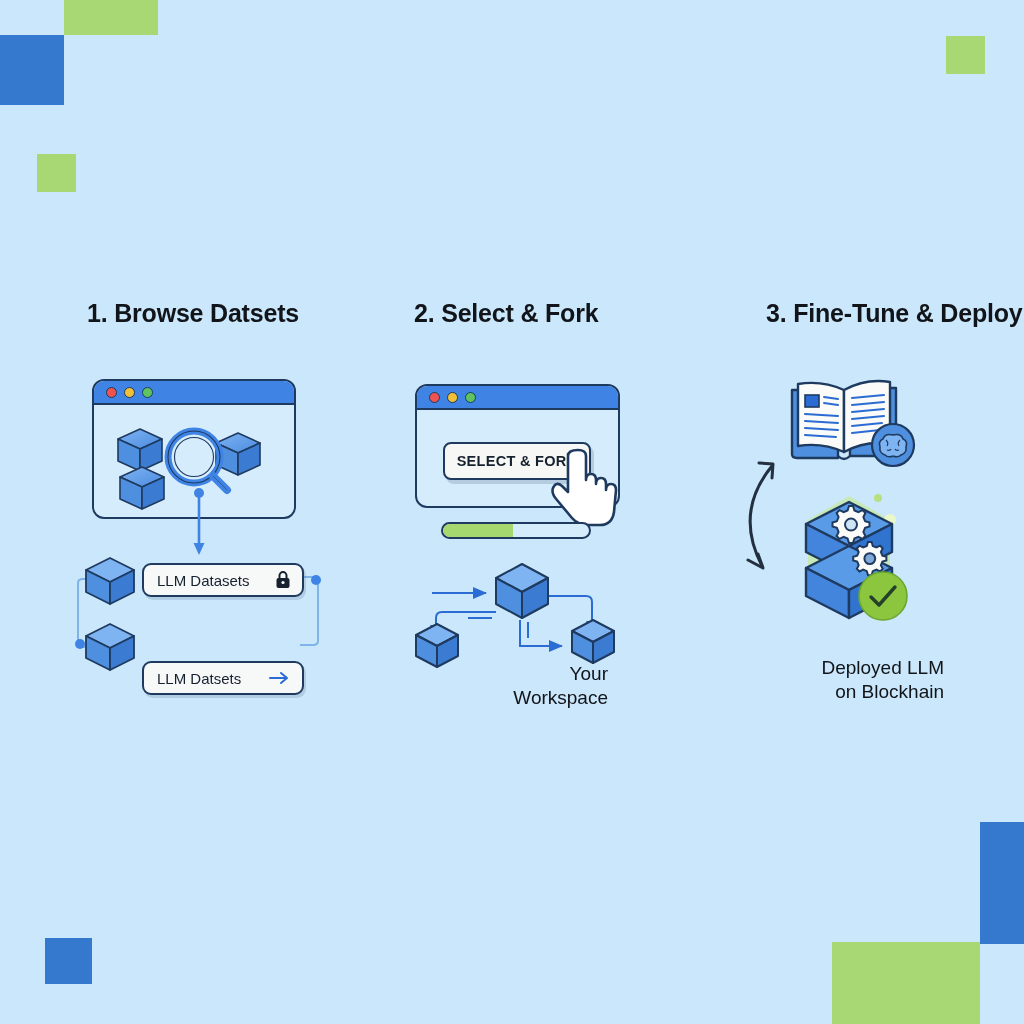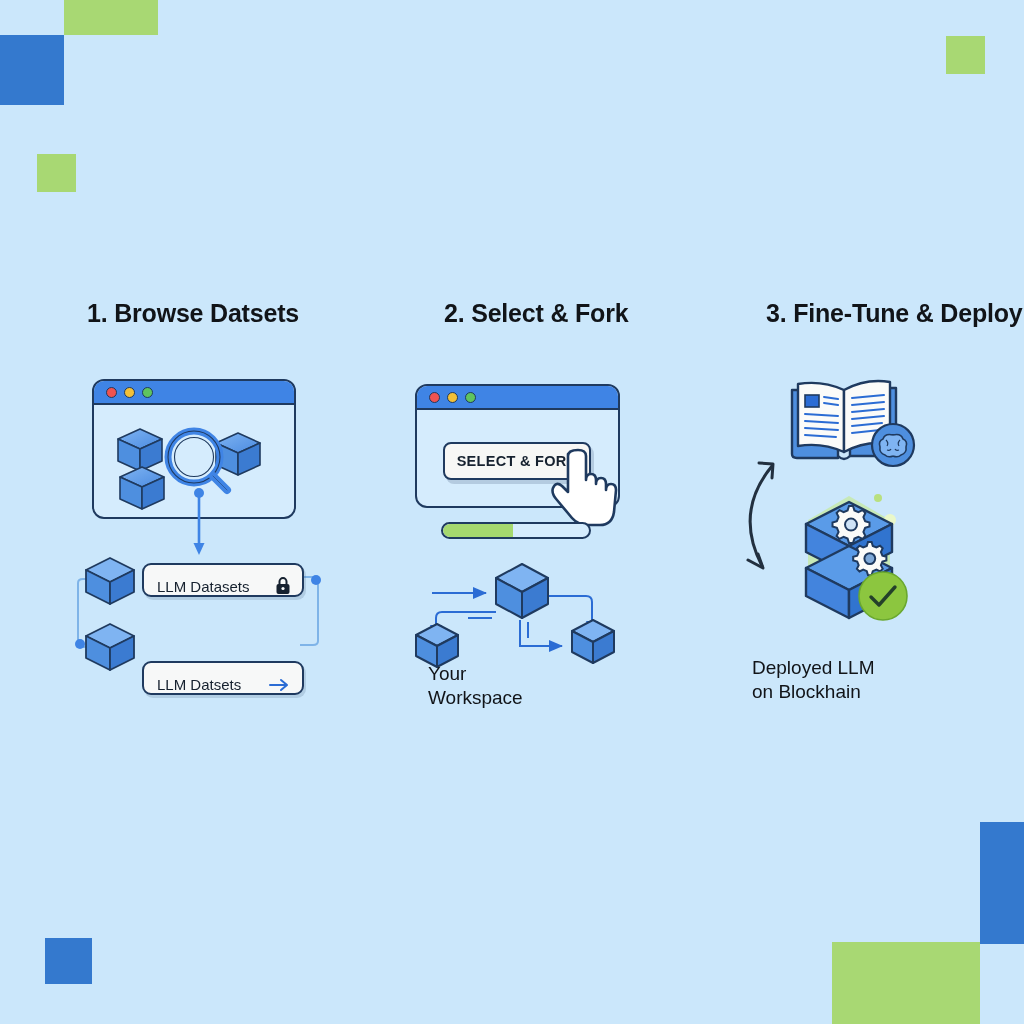--- a/index.html
+++ b/index.html
@@ -73,34 +73,34 @@
   .progress .fill { height: 100%; background: #a5d86e; border-radius: 9px 0 0 9px; }
 
   
   .row-pill {
     position: absolute;
     height: 34px;
     border: 2.5px solid #1f3a5f;
     border-radius: 9px;
     background: #f7f8f8;
     box-shadow: 2px 3px 0 rgba(31,58,95,.15);
-    display: flex; align-items: flex-end;
+    display: flex; align-items: center;
     padding: 0 11px 0 13px;
     gap: 8px;
   }
   .row-pill .label {
     flex: 1;
     font-size: 15px; font-weight: 500; color: #16212f;
     white-space: nowrap;
   }
 
   
   .caption {
     position: absolute;
-    text-align: left;
+    text-align: right;
     font-size: 19px;
     color: #111418;
     line-height: 1.28;
     white-space: pre-line;
   }
   svg { display: block; overflow: visible; }
 </style>
 </head>
 <body>
 
@@ -108,21 +108,21 @@
 
   <div class="deco" style="left:64px;top:-22px;width:94px;height:57px;background:#a8d873;"></div>
   <div class="deco" style="left:-10px;top:35px;width:74px;height:70px;background:#3479ce;"></div>
   <div class="deco" style="left:37px;top:154px;width:39px;height:38px;background:#a8d873;"></div>
   <div class="deco" style="left:946px;top:36px;width:39px;height:38px;background:#a8d873;"></div>
   <div class="deco" style="left:45px;top:938px;width:47px;height:46px;background:#3479ce;"></div>
   <div class="deco" style="left:980px;top:822px;width:60px;height:122px;background:#3479ce;"></div>
   <div class="deco" style="left:832px;top:942px;width:148px;height:95px;background:#a8d873;"></div>
 
   <div class="heading" style="left:87px;top:299px;">1. Browse Datsets</div>
-  <div class="heading" style="left:444px;top:299px;">2. Select &amp; Fork</div>
+  <div class="heading" style="left:414px;top:299px;">2. Select &amp; Fork</div>
   <div class="heading" style="left:726px;top:299px;margin-left:40px;">3. Fine-Tune &amp; Deploy</div>
 
   <div class="browser" style="left:92px;top:379px;width:204px;height:140px;">
     <div class="bar">
       <span class="dot red"></span>
       <span class="dot yellow"></span>
       <span class="dot green"></span>
     </div>
     <div class="body">
       <svg width="204" height="114" viewBox="0 0 204 114">

